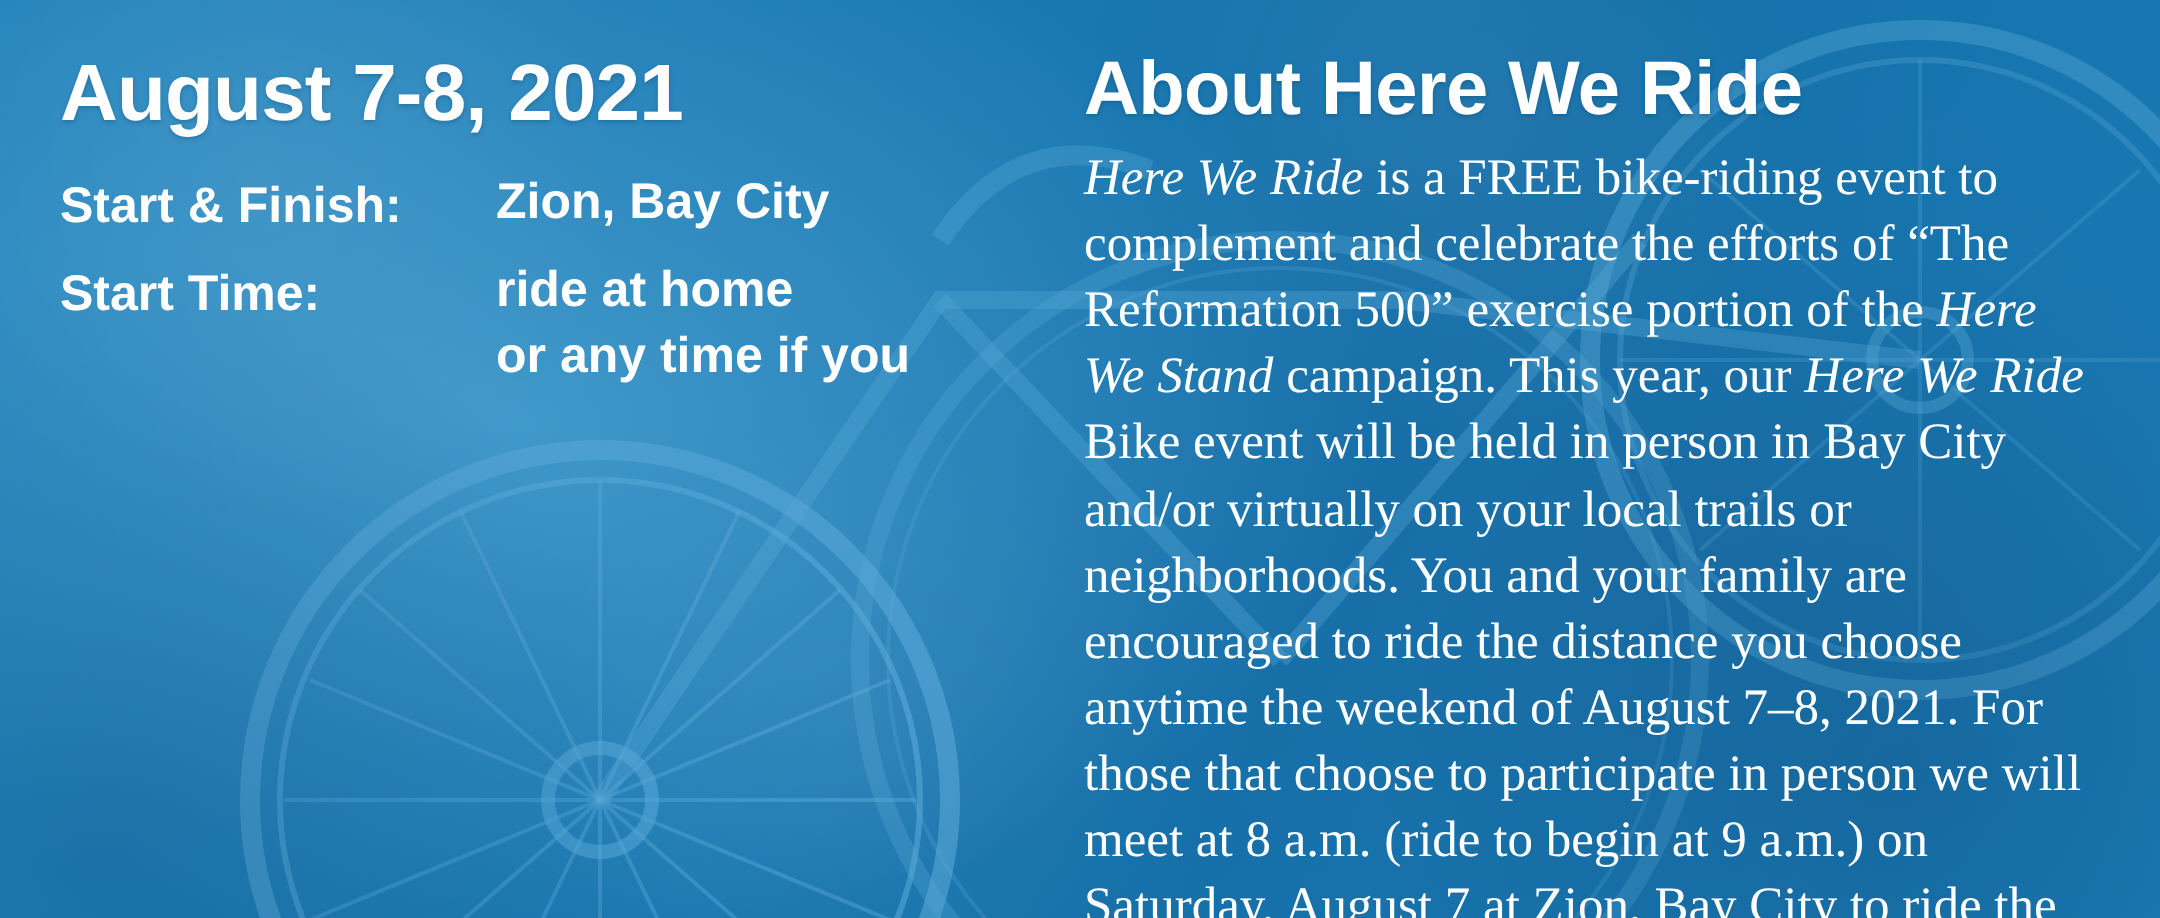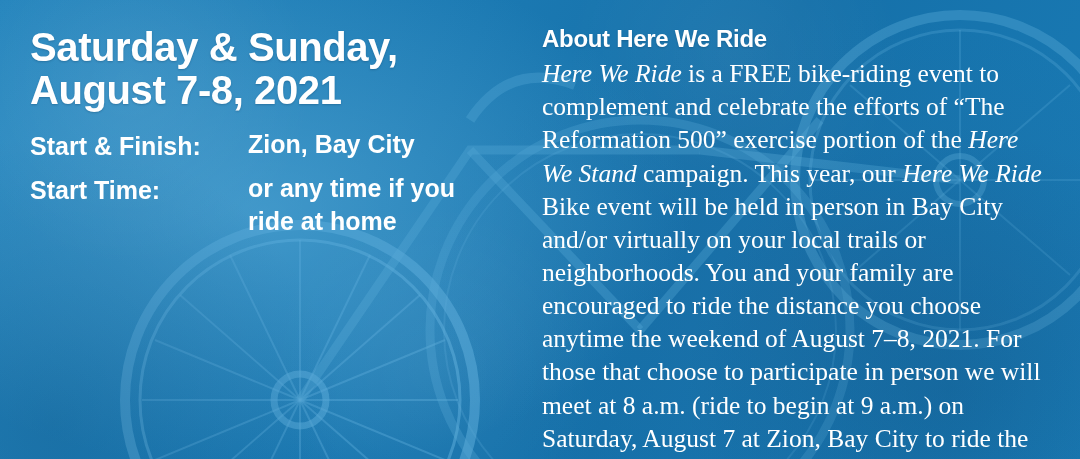--- a/index.html
+++ b/index.html
@@ -94,21 +94,21 @@
 
   
   .right-col {
     flex: 1 1 auto;
     padding-left: 12px;
     color: #ffffff;
   }
   .about-title {
     font-family: "Liberation Sans", sans-serif;
     font-weight: bold;
-    font-size: 24px;
+    font-size: 38px;
     line-height: 1.05;
     margin: 0 0 6px 0;
     letter-spacing: -0.3px;
     text-shadow: 0 1px 2px rgba(0,40,70,0.25);
   }
   .about-body {
     font-family: "Liberation Serif", serif;
     font-size: 25.5px;
     line-height: 1.30;
     margin: 0;
@@ -176,35 +176,34 @@
       </g>
     </svg>
   </div>
 
   <div class="texture"></div>
 
   <div class="content">
 
     <div class="left-col">
       <h1 class="headline">
-        <span class="line">Saturday &amp; Sunday,</span>
         <span class="line">August 7-8, 2021</span>
       </h1>
 
       <div class="details">
         <div class="label">Start &amp; Finish:</div>
         <div class="value">
           <span class="vline">Zion, Bay City</span>
           <span class="vline spacer"></span>
         </div>
 
         <div class="label">Start Time:</div>
         <div class="value">
+          <span class="vline">ride at home</span>
           <span class="vline">or any time if you</span>
-          <span class="vline">ride at home</span>
         </div>
       </div>
     </div>
 
     <div class="right-col">
       <h2 class="about-title">About Here We Ride</h2>
       <p class="about-body"><em>Here We Ride</em><span> is a FREE bike-riding event to complement and celebrate the efforts of “The Reformation 500” exercise portion of the </span><em>Here We Stand</em><span> campaign. This year, our </span><em>Here We Ride</em><span> Bike event will be held in person in Bay City and/or virtually on your local trails or neighborhoods. You and your family are encouraged to ride the distance you choose anytime the weekend of August 7–8, 2021. For those that choose to participate in person we will meet at 8 a.m. (ride to begin at 9 a.m.) on Saturday, August 7 at Zion, Bay City to ride the Bay City Trails.</span></p>
     </div>
 
   </div>

